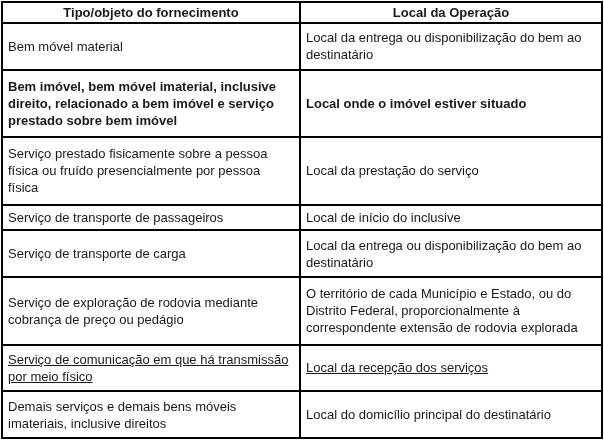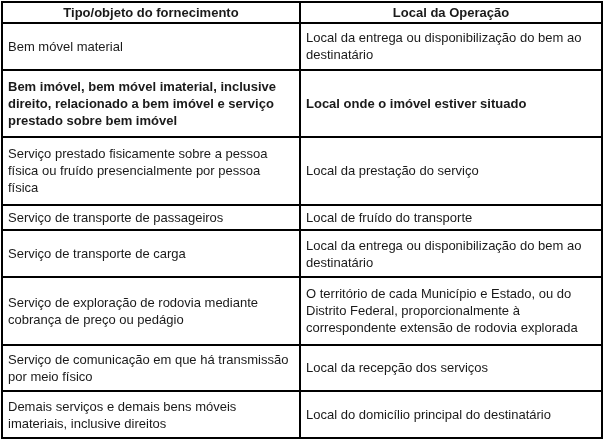--- a/index.html
+++ b/index.html
@@ -42,21 +42,21 @@
   
   .doc-table tr.hdr   { height: 21px; }
   .doc-table tr.r0    { height: 35px; }
   .doc-table tr.r1    { height: 53px; font-weight: bold; }
   .doc-table tr.r2    { height: 52px; }
   .doc-table tr.r3    { height: 71px; }
   .doc-table tr.r4    { height: 18px; }
   .doc-table tr.r5    { height: 18px; }
   .doc-table tr.r6    { height: 35px; margin-left: 28px; }
   .doc-table tr.r7    { height: 54px; }
-  .doc-table tr.r8    { height: 36px; }
+  .doc-table tr.r8    { height: 36px; text-decoration: underline; }
   .doc-table tr.r9    { height: 37px; }
 </style>
 </head>
 <body>
 
 <table class="doc-table">
   <colgroup>
     <col class="col-tipo">
     <col class="col-local">
   </colgroup>
@@ -74,21 +74,21 @@
     <tr class="r1">
       <td>Bem imóvel, bem móvel imaterial, inclusive direito, relacionado a bem imóvel e serviço prestado sobre bem imóvel</td>
       <td>Local onde o imóvel estiver situado</td>
     </tr>
     <tr class="r2">
       <td>Serviço prestado fisicamente sobre a pessoa física ou fruído presencialmente por pessoa física</td>
       <td>Local da prestação do serviço</td>
     </tr>
     <tr class="r5">
       <td>Serviço de transporte de passageiros</td>
-      <td>Local de fruído do transporte</td>
+      <td>Local de início do inclusive</td>
     </tr>
     <tr class="r6">
       <td>Serviço de transporte de carga</td>
       <td>Local da entrega ou disponibilização do bem ao destinatário</td>
     </tr>
     <tr class="r7">
       <td>Serviço de exploração de rodovia mediante cobrança de preço ou pedágio</td>
       <td>O território de cada Município e Estado, ou do Distrito Federal, proporcionalmente à correspondente extensão de rodovia explorada</td>
     </tr>
     <tr class="r8">

